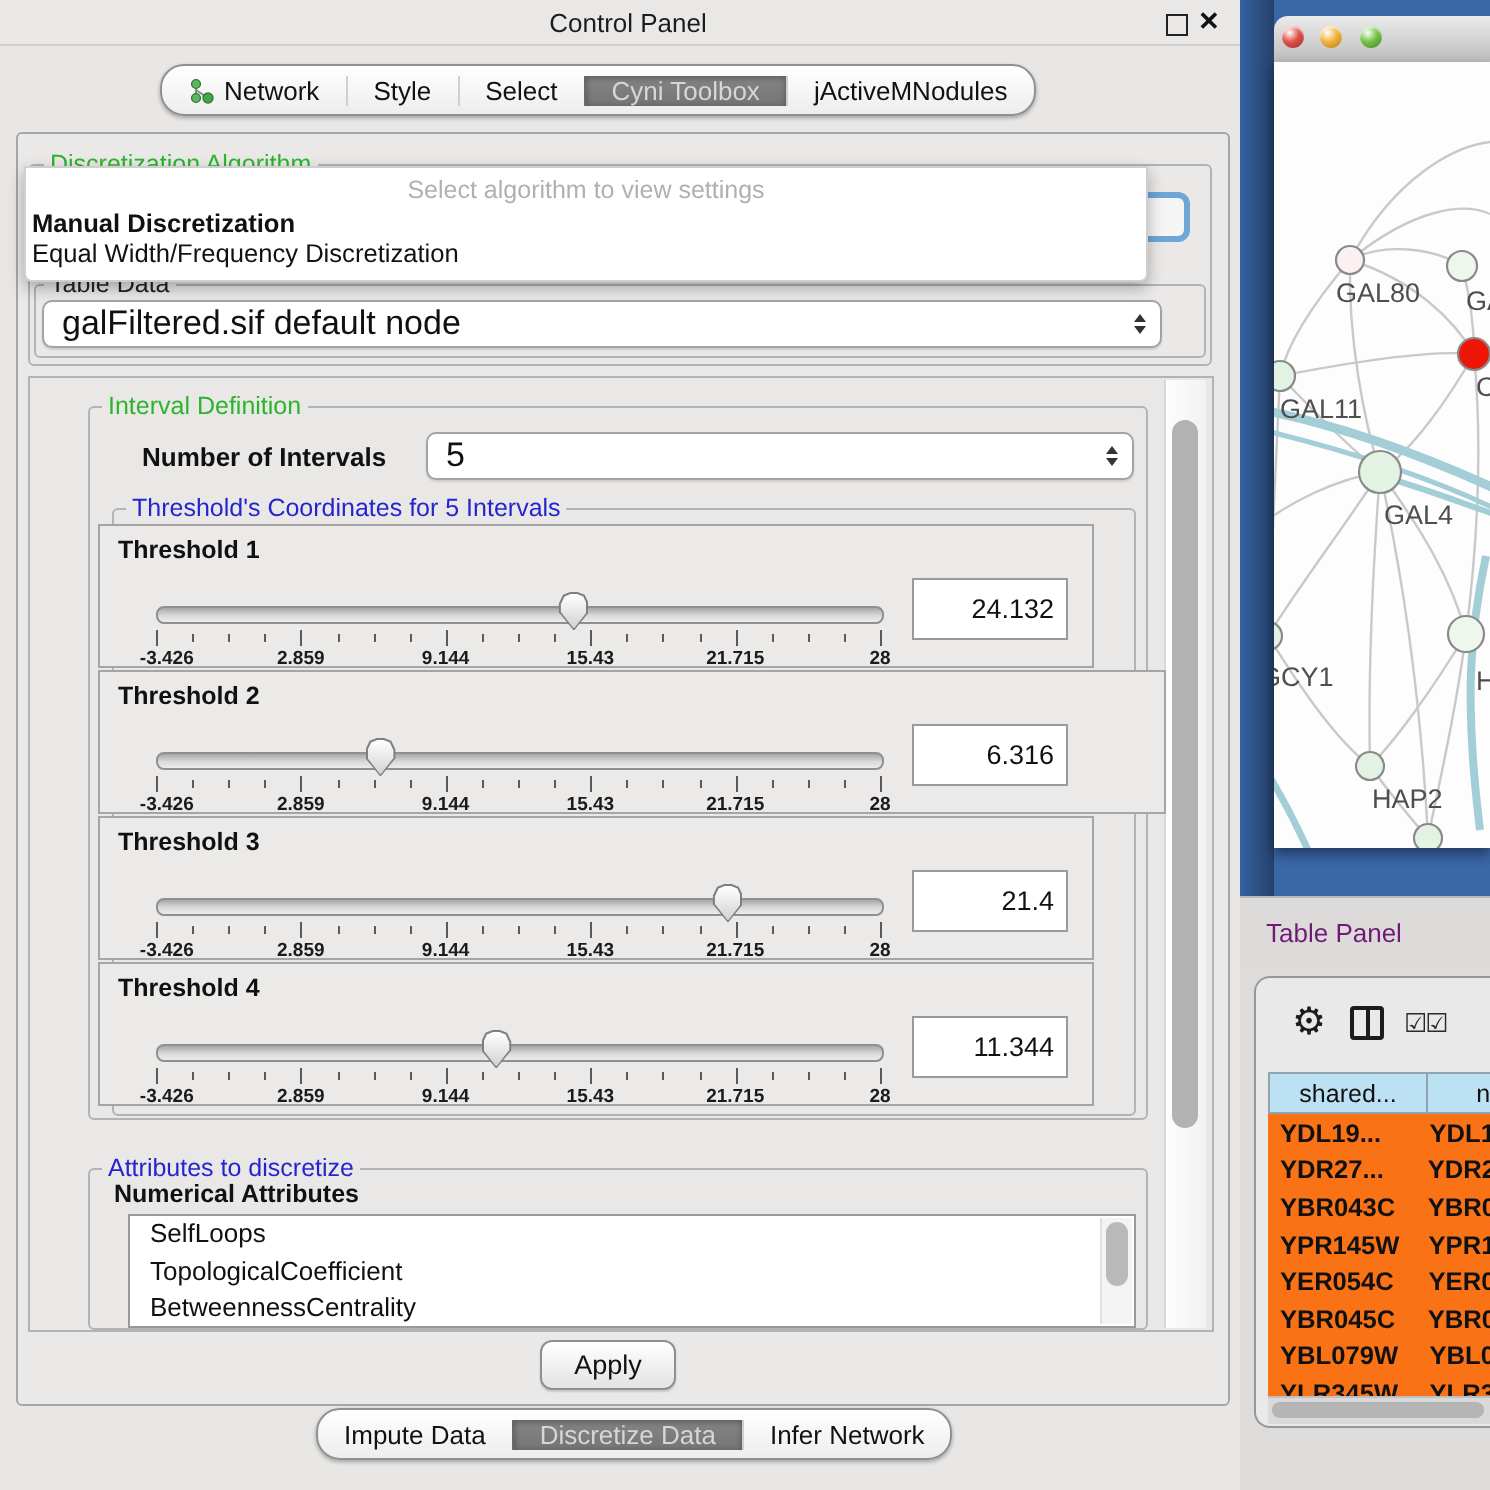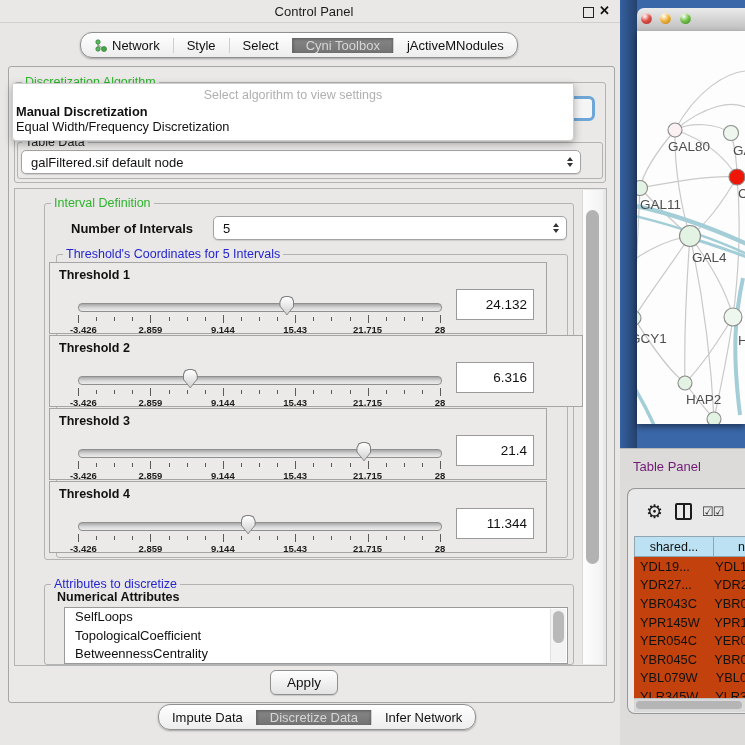--- a/index.html
+++ b/index.html
@@ -25,21 +25,21 @@
 
   .outer-box{left:8px;top:66px;width:605px;height:635px;border:1px solid #a6a6a6;border-radius:3px;
              background:#eae9e7;}
   .fieldset{border:1px solid #b3b3b3;border-radius:3px;}
   .legend{position:absolute;font-size:12.5px;padding:0 3px;background:#eae9e7;white-space:nowrap;line-height:13px;}
   .legend.green{color:#2db42d;}
   .legend.blue{color:#2525d0;}
   .legend.dark{color:#222;}
 
   .combo{background:#fff;border:1px solid #a3a3a3;border-radius:5px;display:flex;align-items:center;
-         font-size:13px;color:#111;box-shadow:0 1px 1px rgba(0,0,0,.12);}
+         font-size:17px;color:#111;box-shadow:0 1px 1px rgba(0,0,0,.12);}
   .combo .cv{margin-left:9px;flex:1;white-space:nowrap;overflow:hidden;}
   .spin{display:flex;flex-direction:column;gap:2px;margin-right:7px;align-items:center;}
   .spin .up{width:0;height:0;border-left:3.5px solid transparent;border-right:3.5px solid transparent;border-bottom:4.5px solid #333;}
   .spin .dn{width:0;height:0;border-left:3.5px solid transparent;border-right:3.5px solid transparent;border-top:4.5px solid #333;}
 
   
   .popup{left:12px;top:83px;width:560px;height:56px;background:#fff;border:1px solid #cfcfcf;
          border-radius:0 0 4px 4px;box-shadow:0 3px 8px rgba(0,0,0,.3);z-index:40;}
   .popup .prompt{position:absolute;left:0;right:0;top:4px;text-align:center;color:#b0b0b0;font-size:12.5px;}
   .popup .opt{position:absolute;left:3px;font-size:12.8px;color:#111;white-space:nowrap;}
@@ -94,21 +94,21 @@
   .tp-bg{left:620px;top:482px;width:125px;height:263px;background:#dddcda;}
   .tp-panel{left:627px;top:488px;width:118px;height:224px;background:#e9e9e9;border:1px solid #979797;
             border-right:none;border-radius:8px 0 0 8px;overflow:hidden;}
   .gear{position:absolute;font-size:19px;color:#1c1c1c;line-height:19px;}
   .split-icon{position:absolute;width:13px;height:13px;border:2px solid #1c1c1c;border-radius:2px;}
   .split-icon i{position:absolute;left:50%;top:0;bottom:0;width:2px;margin-left:-1px;background:#1c1c1c;display:block;}
   .cbx{position:absolute;font-size:13px;color:#2a2a2a;line-height:13px;letter-spacing:-1px;}
   .grid-head{position:absolute;display:flex;}
   .gh-cell{background:#bbe1f2;border:1px solid #8fa6b0;border-right:none;font-size:12.5px;color:#111;
            display:flex;align-items:center;justify-content:center;box-sizing:border-box;white-space:nowrap;overflow:hidden;}
-  .grid-rows{position:absolute;background:#c2410c;overflow:hidden;}
+  .grid-rows{position:absolute;background:#f97316;overflow:hidden;font-weight:bold;}
   .g-row{display:flex;height:18.6px;align-items:center;}
   .g-c1{width:79px;padding-left:6px;font-size:12.8px;color:#111;white-space:nowrap;overflow:hidden;box-sizing:border-box;}
   .g-c2{padding-left:5px;font-size:12.8px;color:#111;white-space:nowrap;overflow:hidden;}
   .hscroll{position:absolute;background:#d9d9d9;border-top:1px solid #c0c0c0;}
   .hscroll i{position:absolute;left:2px;top:2px;right:4px;height:8px;border-radius:5px;background:#b5b5b5;display:block;}
 
   .net-label{position:absolute;font-size:13.5px;color:#4e4e4e;white-space:nowrap;}
 </style>
 </head>
 <body>

